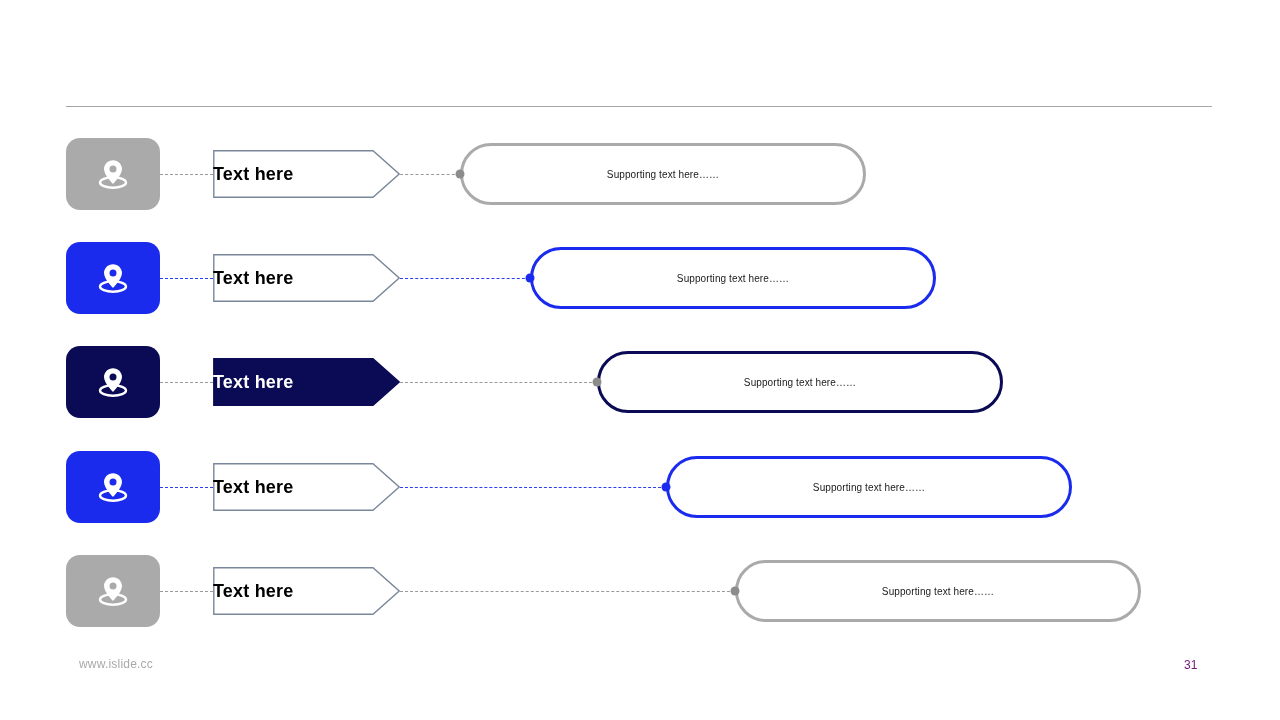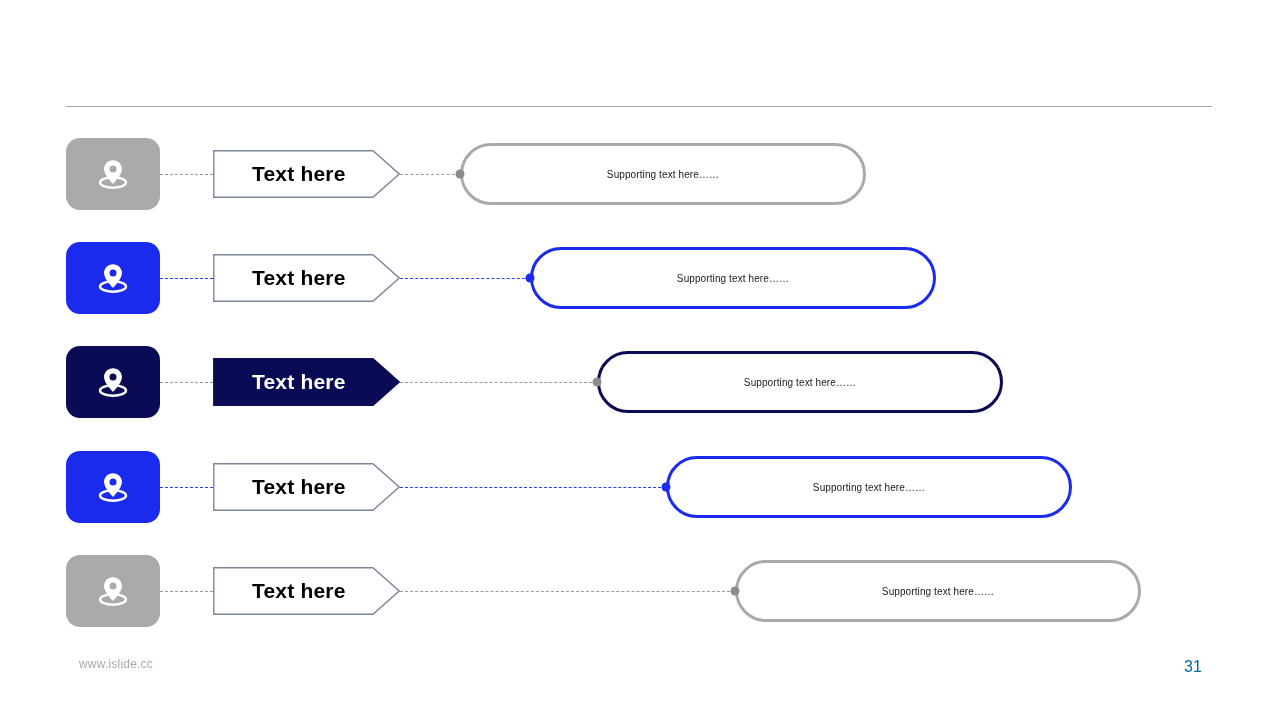--- a/index.html
+++ b/index.html
@@ -68,22 +68,21 @@
     align-items: center;
   }
   .chevron .chev-svg {
     position: absolute;
     left: 0;
     top: 0;
   }
   .chevron .chev-label {
     position: relative;
     z-index: 2;
-    padding-left: 39px;
-    font-size: 21px;
+    font-size: 18px;
     font-weight: bold;
     letter-spacing: 0.2px;
     color: #000000;
     white-space: nowrap;
   }
   .chevron.filled .chev-label { color: #ffffff; }
 
   
   .pill {
     position: absolute;
@@ -116,22 +115,22 @@
     left: 79px;
     top: 657px;
     font-size: 12px;
     color: #a9a9a9;
     letter-spacing: 0.2px;
   }
   .footer-page {
     position: absolute;
     left: 1184px;
     top: 658px;
-    font-size: 16px;
-    color: #0369a1;
+    font-size: 12px;
+    color: #701a75;
   }
 </style>
 </head>
 <body>
 
 <div id="slide">
 
   <div class="top-divider"></div>
 
   <div id="rows-host">

